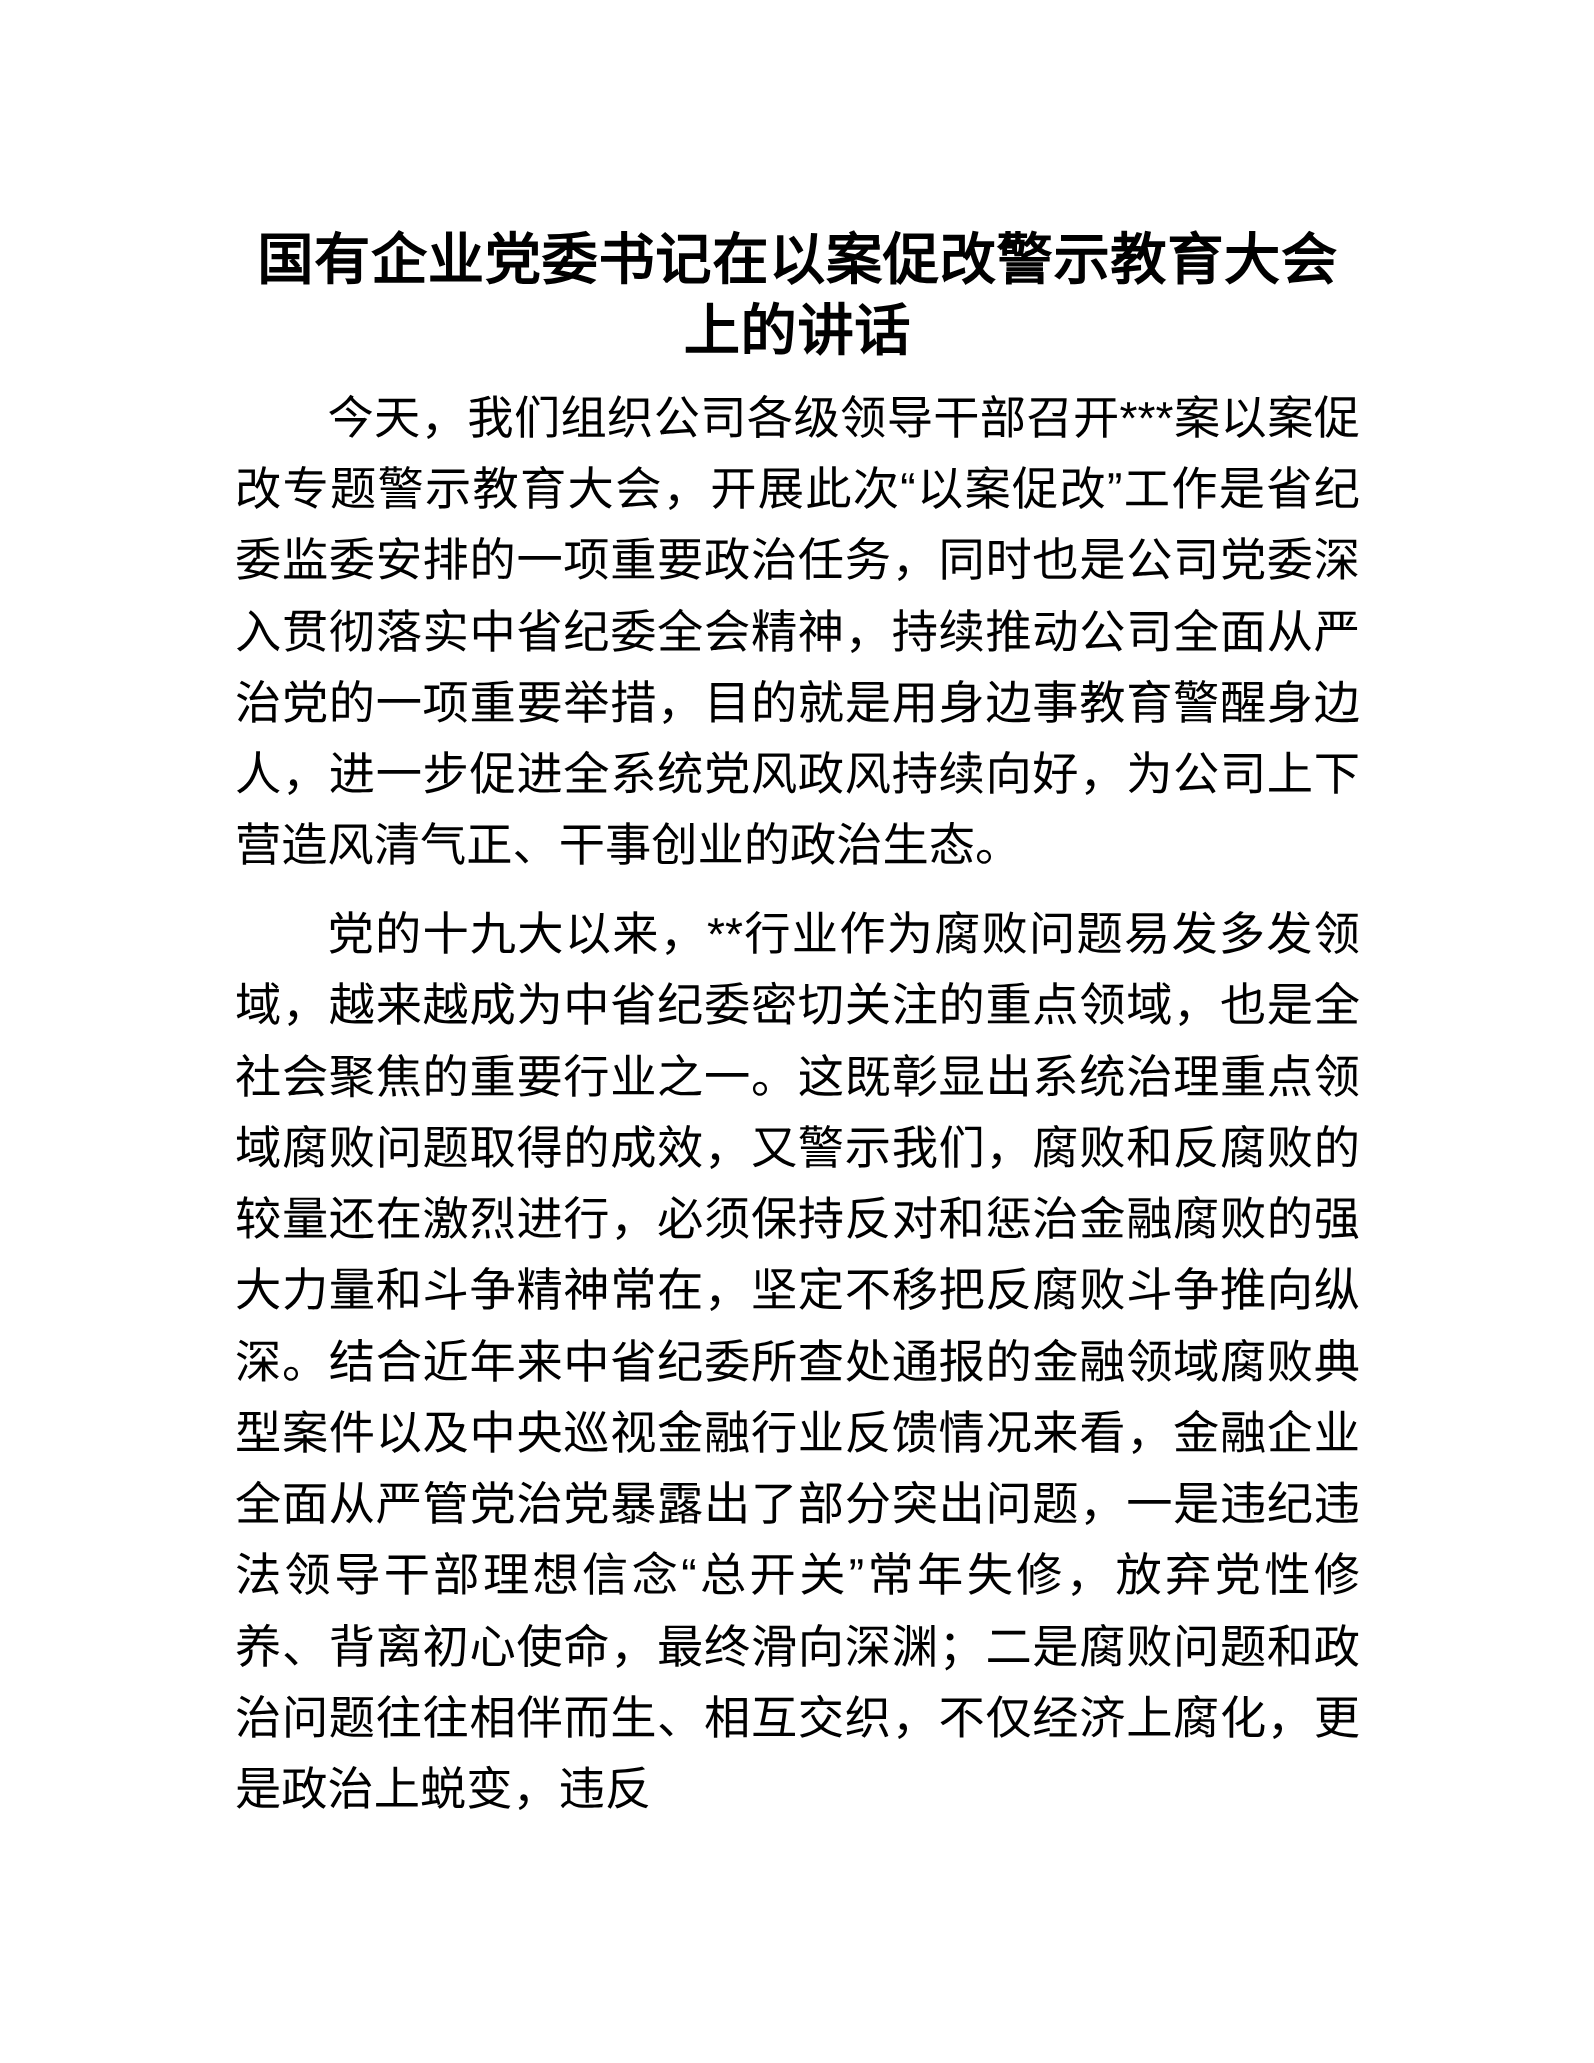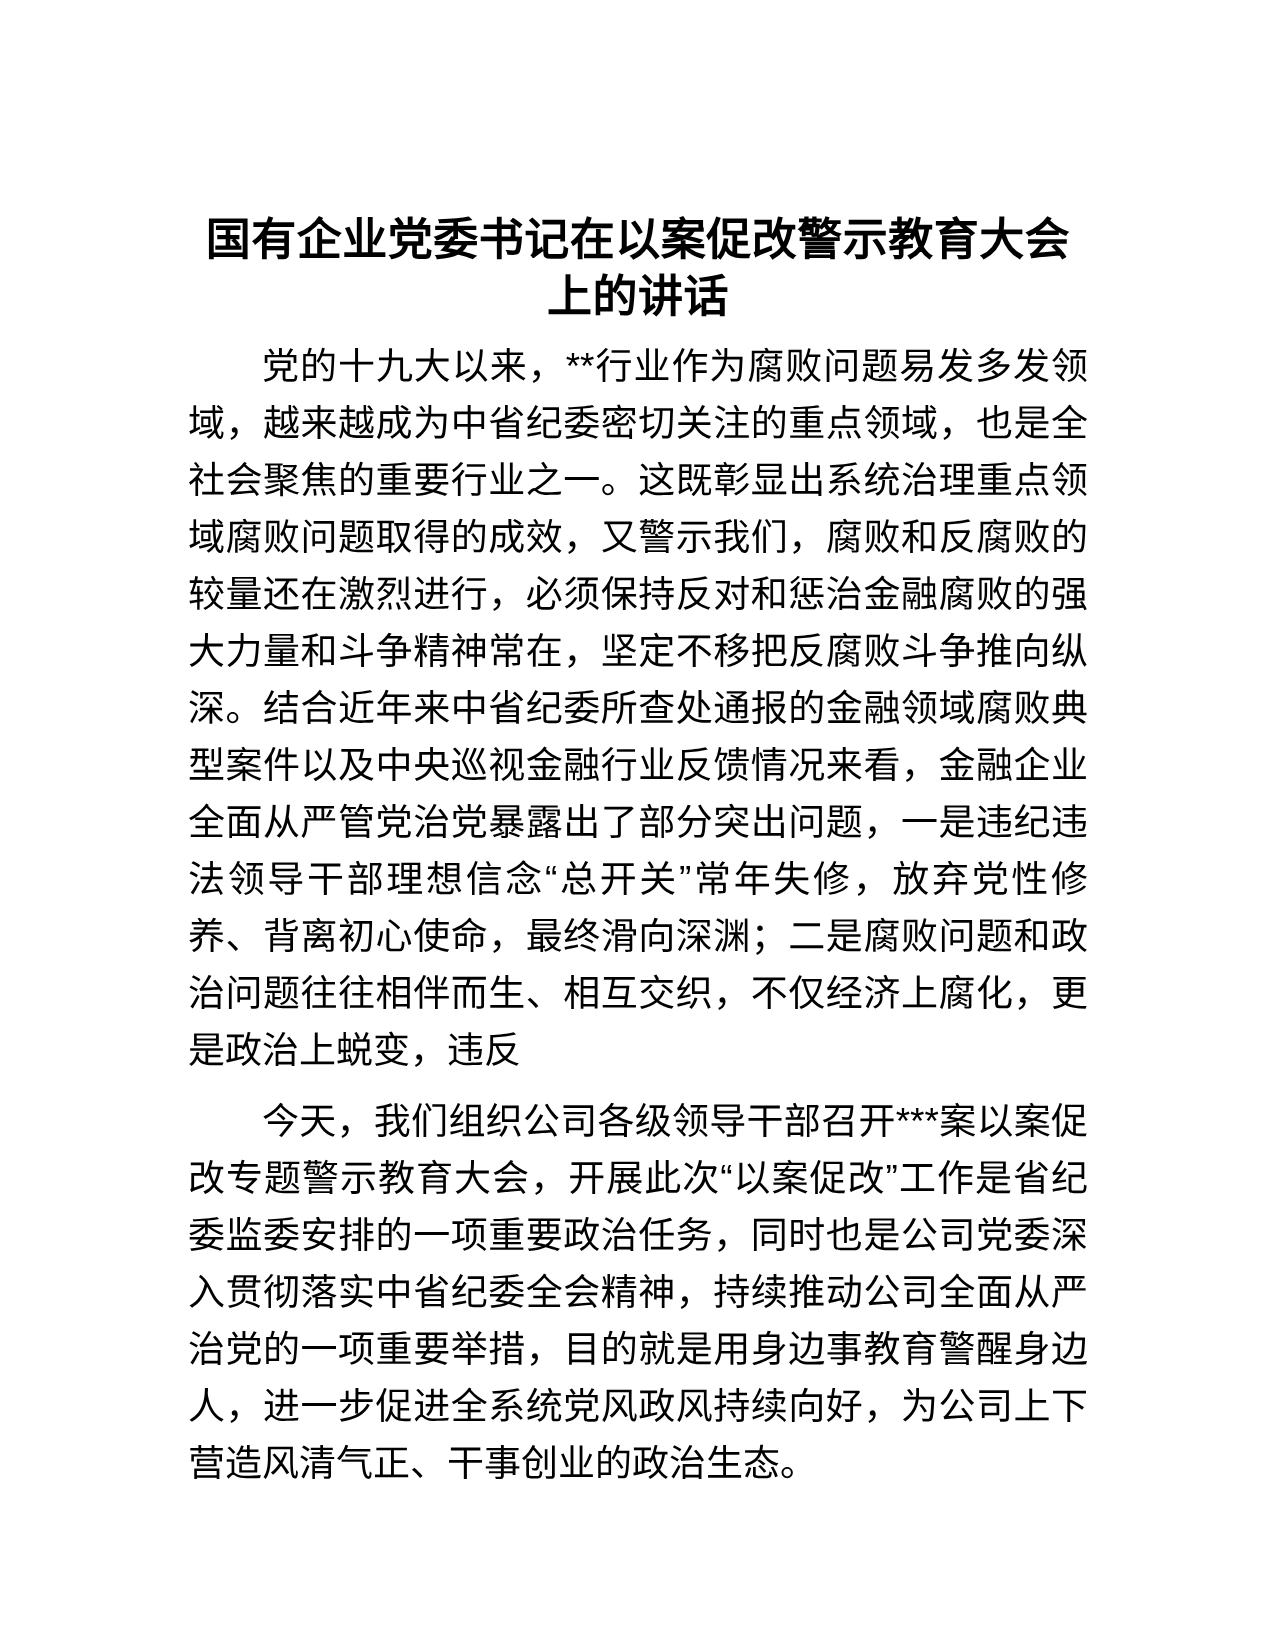--- a/index.html
+++ b/index.html
@@ -21,21 +21,21 @@
     height: 1650px;
     margin: 0 auto;
     background: #ffffff;
     overflow: hidden;
     box-sizing: border-box;
   }
 
   .content {
     position: absolute;
     left: 188px;
-    top: 212px;
+    top: 180px;
     width: 900px;
   }
 
   .doc-title {
     font-size: 45px;
     font-weight: bold;
     line-height: 1.26;
     text-align: center;
     letter-spacing: 0.5px;
     margin: 0 0 10px 0;
@@ -63,19 +63,19 @@
 </head>
 <body>
 
 <div class="page">
 
   <div class="content">
 
     <h1 class="doc-title">国有企业党委书记在以案促改警示教育大会上的讲话</h1>
 
 
+    <p class="body-para">今天，我们组织公司各级领导干部召开***案以案促改专题警示教育大会，开展此次“以案促改”工作是省纪委监委安排的一项重要政治任务，同时也是公司党委深入贯彻落实中省纪委全会精神，持续推动公司全面从严治党的一项重要举措，目的就是用身边事教育警醒身边人，进一步促进全系统党风政风持续向好，为公司上下营造风清气正、干事创业的政治生态。</p>
+
     <p class="body-para">党的十九大以来，**行业作为腐败问题易发多发领域，越来越成为中省纪委密切关注的重点领域，也是全社会聚焦的重要行业之一。这既彰显出系统治理重点领域腐败问题取得的成效，又警示我们，腐败和反腐败的较量还在激烈进行，必须保持反对和惩治金融腐败的强大力量和斗争精神常在，坚定不移把反腐败斗争推向纵深。结合近年来中省纪委所查处通报的金融领域腐败典型案件以及中央巡视金融行业反馈情况来看，金融企业全面从严管党治党暴露出了部分突出问题，一是违纪违法领导干部理想信念“总开关”常年失修，放弃党性修养、背离初心使命，最终滑向深渊；二是腐败问题和政治问题往往相伴而生、相互交织，不仅经济上腐化，更是政治上蜕变，违反</p>
-
-    <p class="body-para">今天，我们组织公司各级领导干部召开***案以案促改专题警示教育大会，开展此次“以案促改”工作是省纪委监委安排的一项重要政治任务，同时也是公司党委深入贯彻落实中省纪委全会精神，持续推动公司全面从严治党的一项重要举措，目的就是用身边事教育警醒身边人，进一步促进全系统党风政风持续向好，为公司上下营造风清气正、干事创业的政治生态。</p>
 
   </div>
 
 </div>
 
 </body></html>

